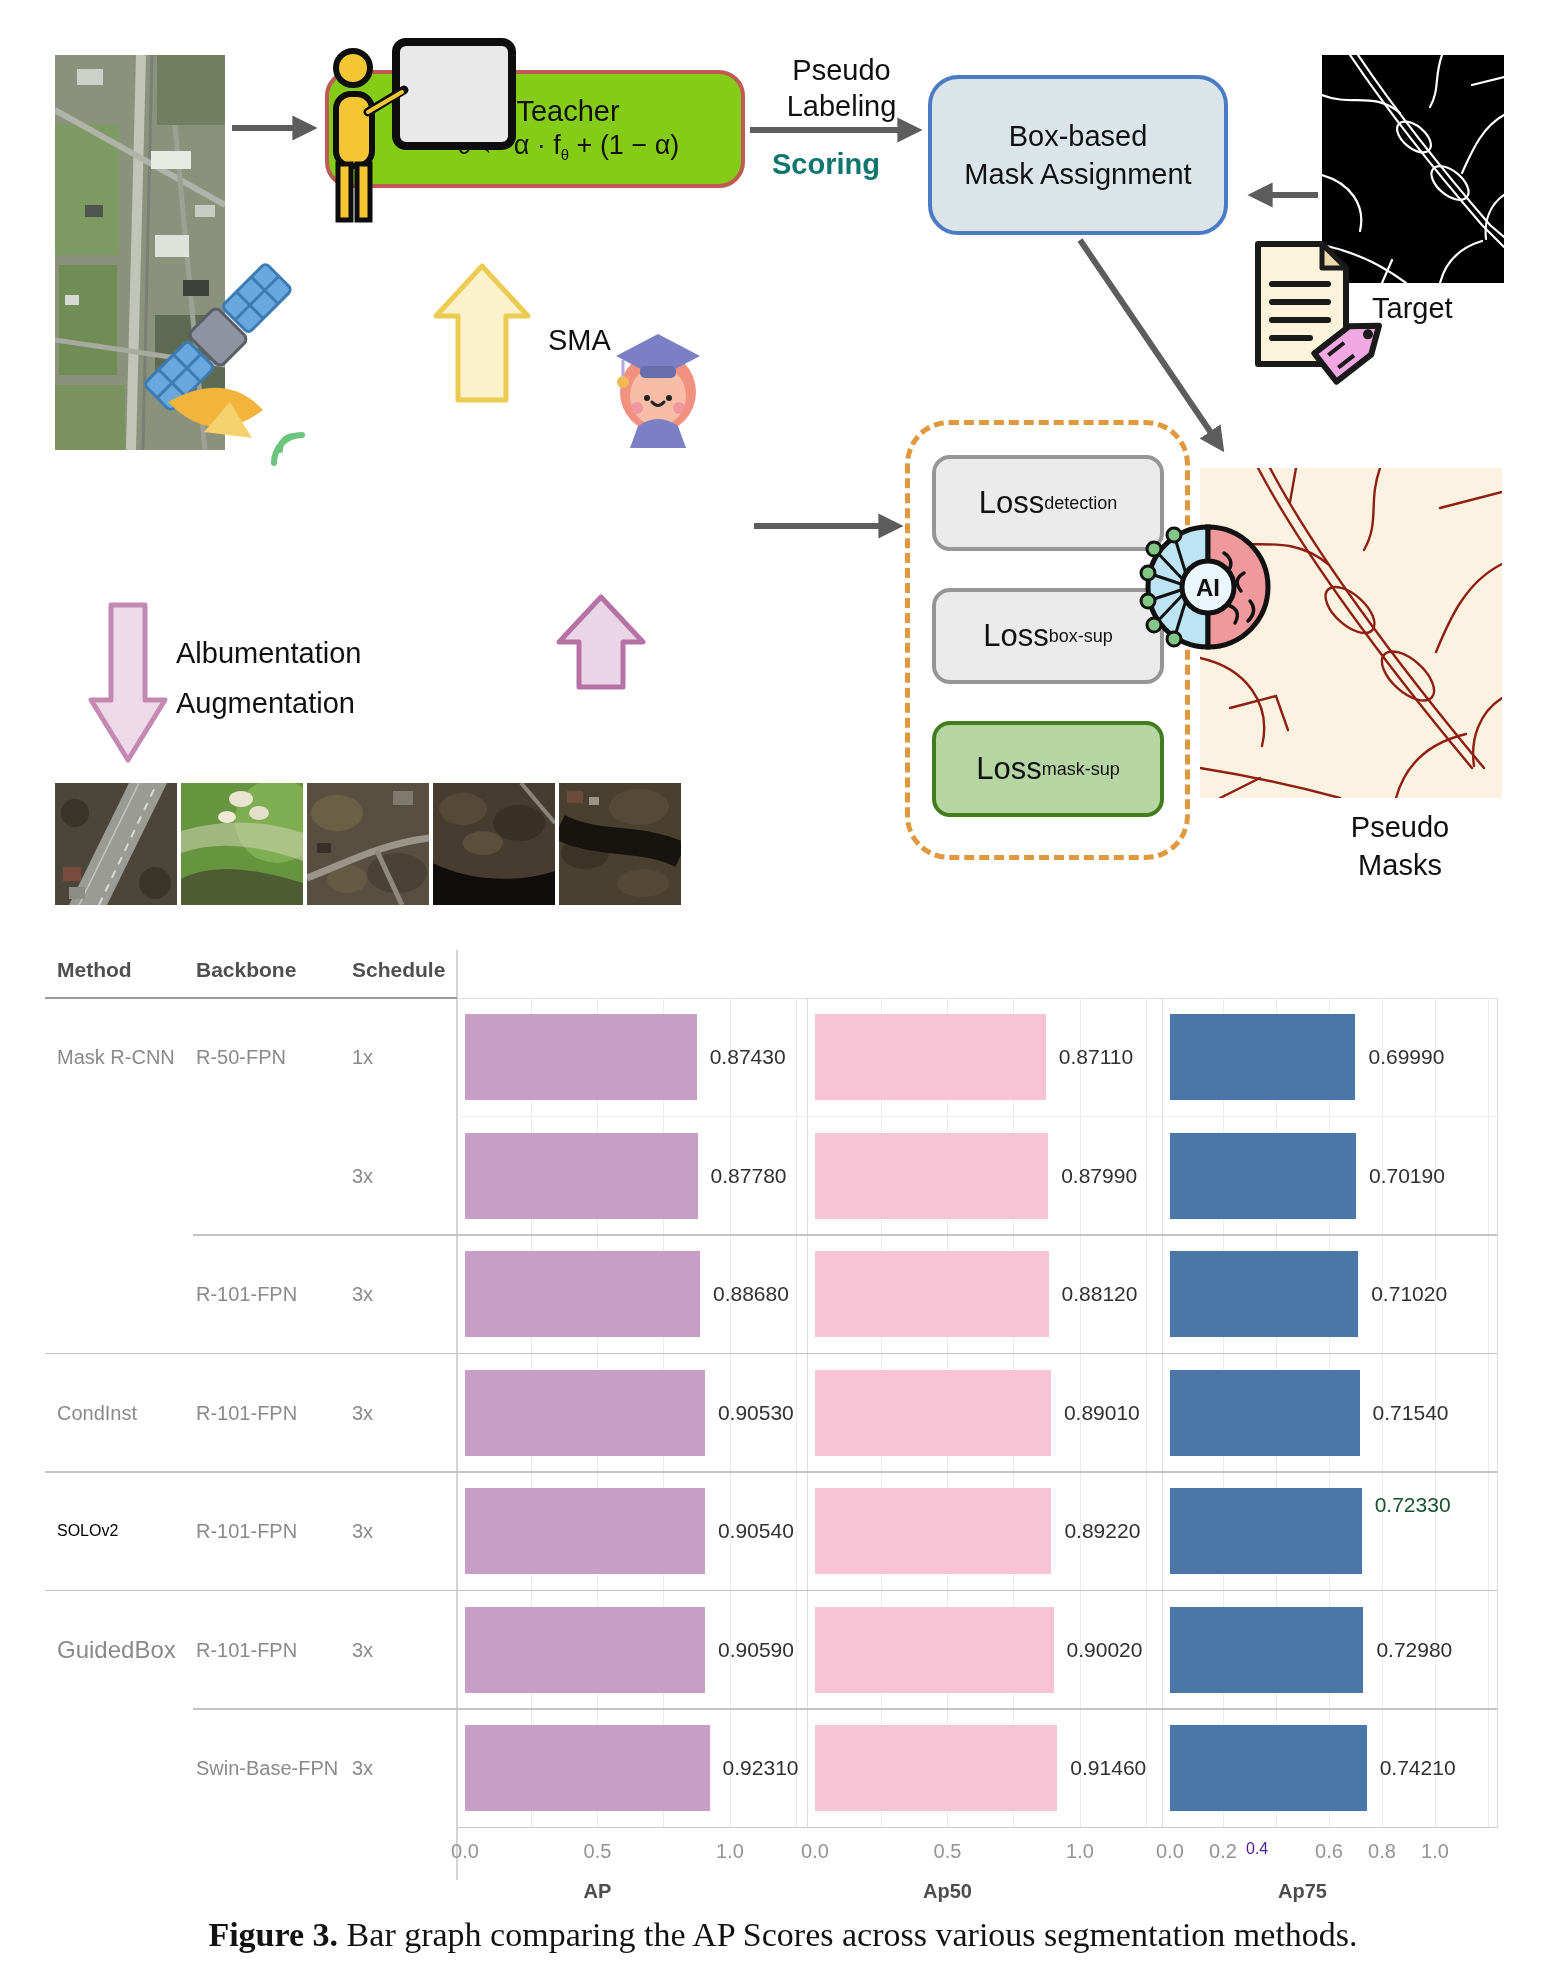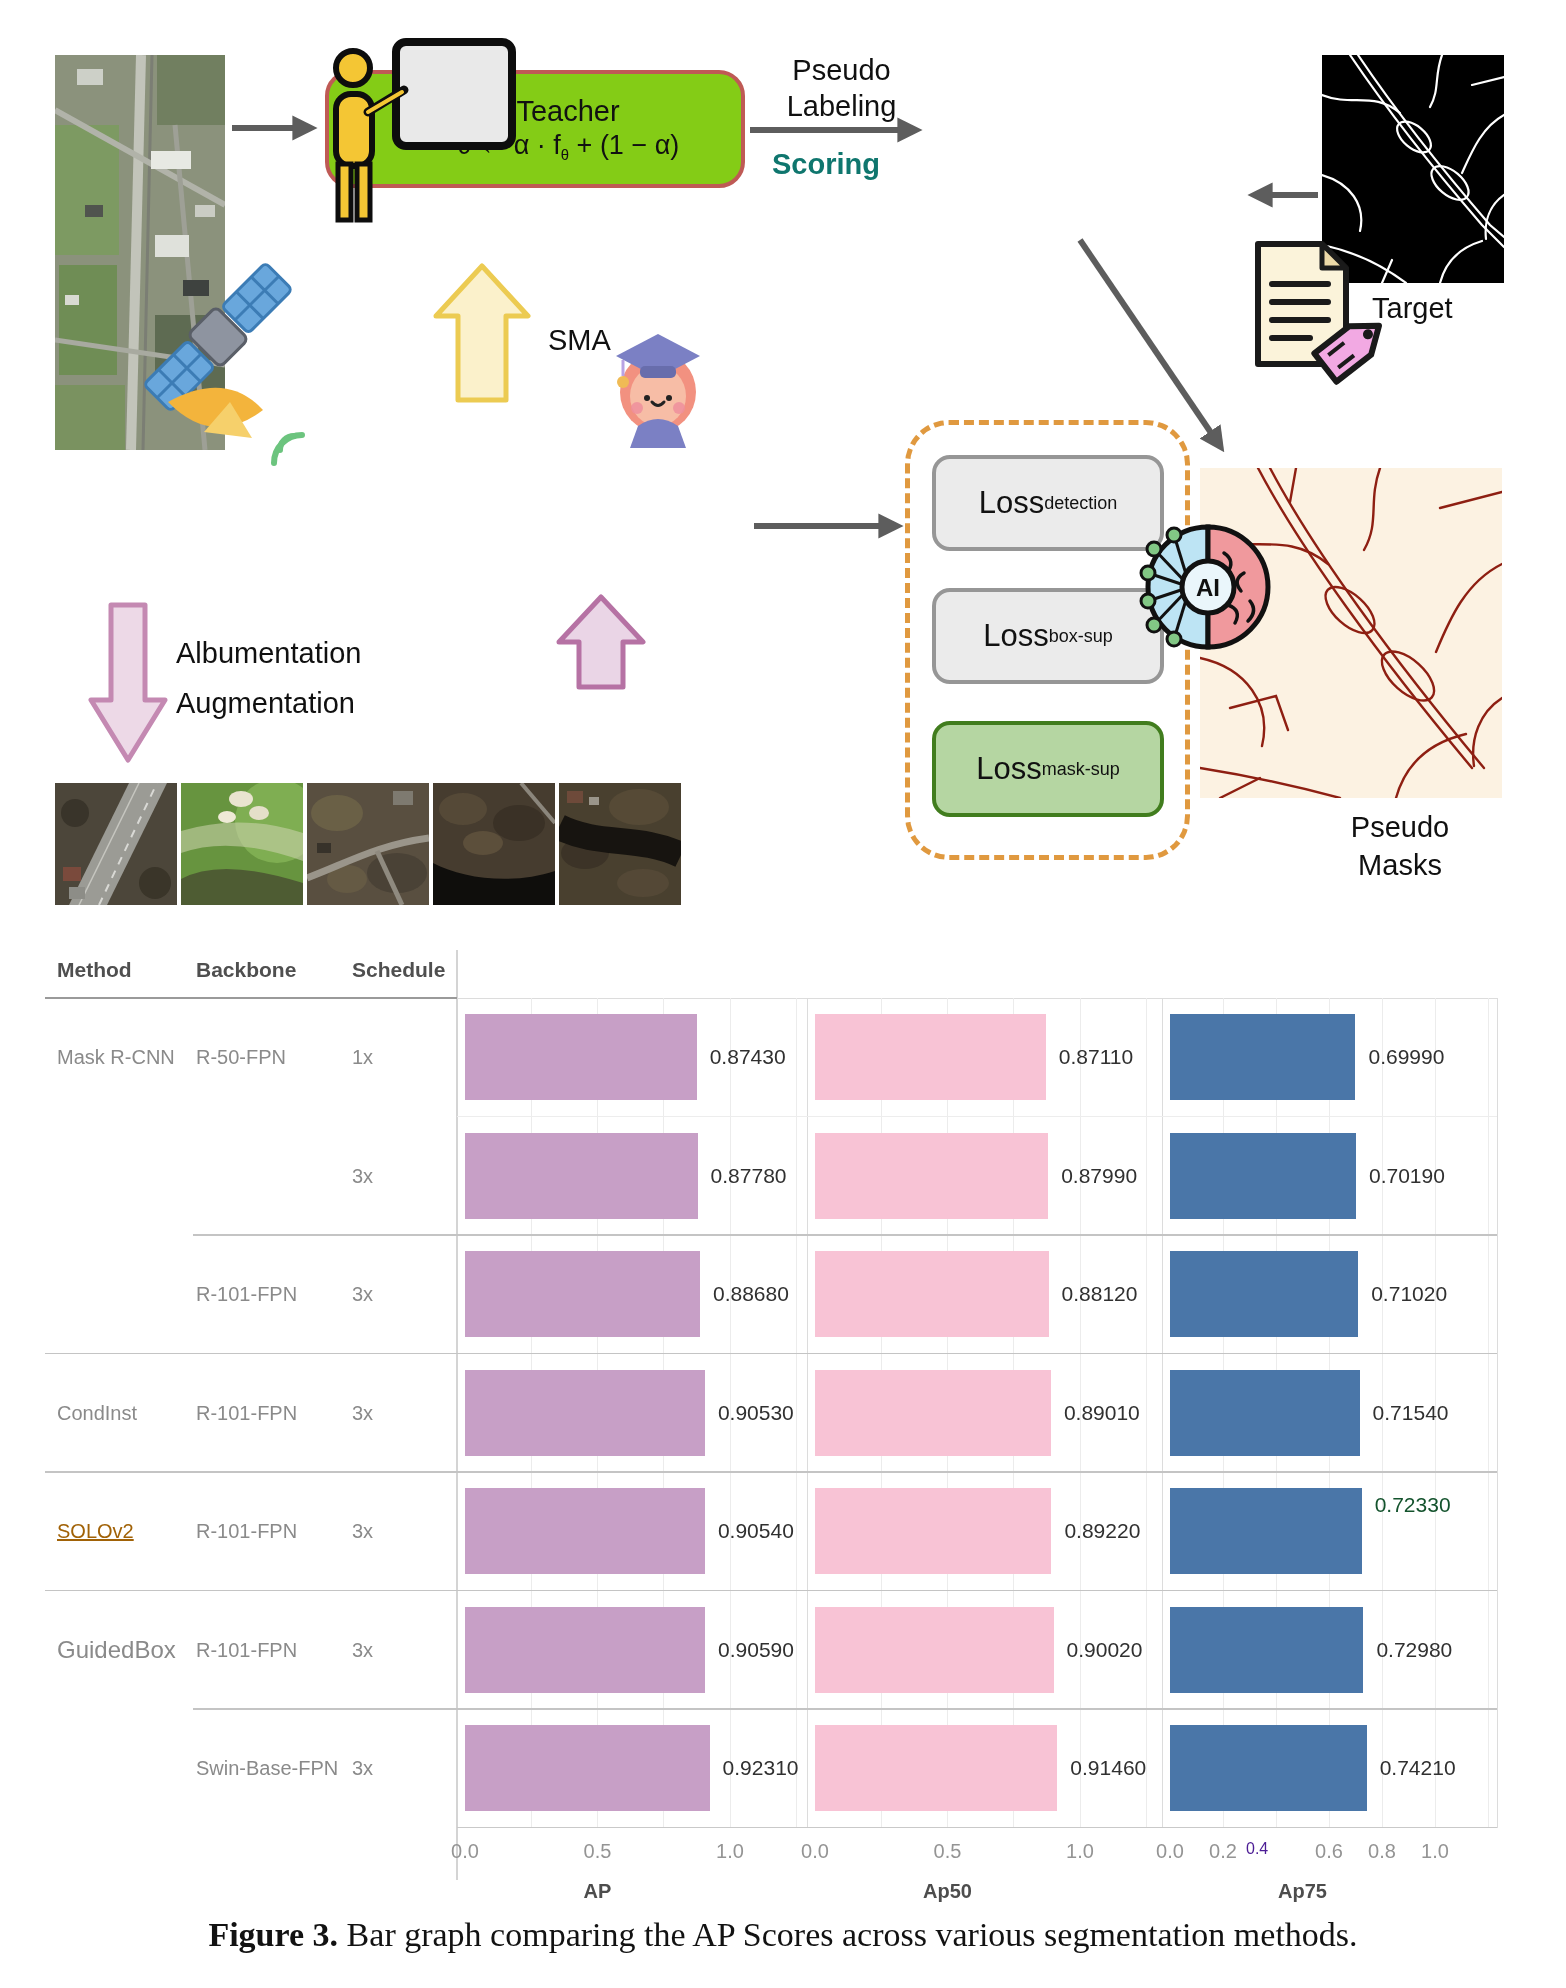--- a/index.html
+++ b/index.html
@@ -121,20 +121,22 @@
     <path d="M46,76 L82,54" stroke="#0d0d0d" stroke-width="9" stroke-linecap="round"></path>
     <path d="M46,76 L80,56" stroke="#f4c634" stroke-width="4" stroke-linecap="round"></path>
     <rect x="16" y="128" width="13" height="56" fill="#f4c634" stroke="#0d0d0d" stroke-width="5"></rect>
     <rect x="35" y="128" width="13" height="56" fill="#f4c634" stroke="#0d0d0d" stroke-width="5"></rect>
   </svg>
 
   <div class="diag-label preline" style="left:764px;top:52px;width:155px;text-align:center">Pseudo
 Labeling</div>
   <div class="diag-label" id="scoring-label" style="left:772px;top:146px">Scoring</div>
 
+  <div class="flowbox preline" id="assignment-box">Box-based
+Mask Assignment</div>
 
   <svg class="abs" style="left:1322px;top:55px" width="182" height="228" viewBox="0 0 182 228">
     <rect width="182" height="228" fill="#000000"></rect>
     <g stroke="#ffffff" stroke-width="2.2" fill="none" stroke-linecap="round">
       <path d="M28,0 C55,40 95,95 160,170 L182,192"></path>
       <path d="M36,0 C63,40 103,95 168,170 L182,182"></path>
       <ellipse cx="92" cy="82" rx="20" ry="11" transform="rotate(40 92 82)"></ellipse>
       <ellipse cx="128" cy="128" rx="22" ry="12" transform="rotate(40 128 128)"></ellipse>
       <path d="M0,40 C30,52 52,36 78,58"></path>
       <path d="M120,0 C112,22 118,34 108,52"></path>
@@ -373,21 +375,21 @@
     <div style="position: absolute; left: 12px; top: 403.5px; height: 118.5px; line-height: 118.5px; font-size: 20px; color: rgb(138, 138, 138);">CondInst</div>
     <div style="position: absolute; left: 151px; top: 403.5px; height: 118.5px; line-height: 118.5px; font-size: 20px; color: rgb(138, 138, 138);">R-101-FPN</div>
     <div style="position: absolute; left: 307px; top: 403.5px; height: 118.5px; line-height: 118.5px; font-size: 20px; color: rgb(138, 138, 138);">3x</div>
     <div style="position: absolute; left: 420px; top: 419.5px; width: 239.904px; height: 86px; background: rgb(199, 159, 198);"></div>
     <div style="position: absolute; left: 672.904px; top: 419.5px; height: 86px; line-height: 86px; font-size: 21px; color: rgb(48, 48, 48);">0.90530</div>
     <div style="position: absolute; left: 770px; top: 419.5px; width: 235.876px; height: 86px; background: rgb(248, 195, 213);"></div>
     <div style="position: absolute; left: 1018.88px; top: 419.5px; height: 86px; line-height: 86px; font-size: 21px; color: rgb(48, 48, 48);">0.89010</div>
     <div style="position: absolute; left: 1125px; top: 419.5px; width: 189.581px; height: 86px; background: rgb(74, 118, 168);"></div>
     <div style="position: absolute; left: 1327.58px; top: 419.5px; height: 86px; line-height: 86px; font-size: 21px; color: rgb(48, 48, 48);">0.71540</div>
     <div style="position: absolute; left: 0px; top: 521.25px; width: 1452px; height: 1.5px; background: rgb(196, 196, 196);"></div>
-    <div style="position: absolute; left: 12px; top: 522px; height: 118.5px; line-height: 118.5px; font-size: 20px; color: #a16207; text-decoration: underline;">SOLOv2</div>
+    <div style="position: absolute; left: 12px; top: 522px; height: 118.5px; line-height: 118.5px; font-size: 16px; color: #000000;">SOLOv2</div>
     <div style="position: absolute; left: 151px; top: 522px; height: 118.5px; line-height: 118.5px; font-size: 20px; color: rgb(138, 138, 138);">R-101-FPN</div>
     <div style="position: absolute; left: 307px; top: 522px; height: 118.5px; line-height: 118.5px; font-size: 20px; color: rgb(138, 138, 138);">3x</div>
     <div style="position: absolute; left: 420px; top: 538px; width: 239.931px; height: 86px; background: rgb(199, 159, 198);"></div>
     <div style="position: absolute; left: 672.931px; top: 538px; height: 86px; line-height: 86px; font-size: 21px; color: rgb(48, 48, 48);">0.90540</div>
     <div style="position: absolute; left: 770px; top: 538px; width: 236.433px; height: 86px; background: rgb(248, 195, 213);"></div>
     <div style="position: absolute; left: 1019.43px; top: 538px; height: 86px; line-height: 86px; font-size: 21px; color: rgb(48, 48, 48);">0.89220</div>
     <div style="position: absolute; left: 1125px; top: 538px; width: 191.674px; height: 86px; background: rgb(74, 118, 168);"></div>
     <div style="position: absolute; left: 1329.67px; top: 512px; height: 86px; line-height: 86px; font-size: 21px; color: #14532d;">0.72330</div>
     <div style="position: absolute; left: 0px; top: 639.75px; width: 1452px; height: 1.5px; background: rgb(196, 196, 196);"></div>
     <div style="position: absolute; left: 12px; top: 640.5px; height: 118.5px; line-height: 118.5px; font-size: 24px; color: rgb(138, 138, 138);">GuidedBox</div>

